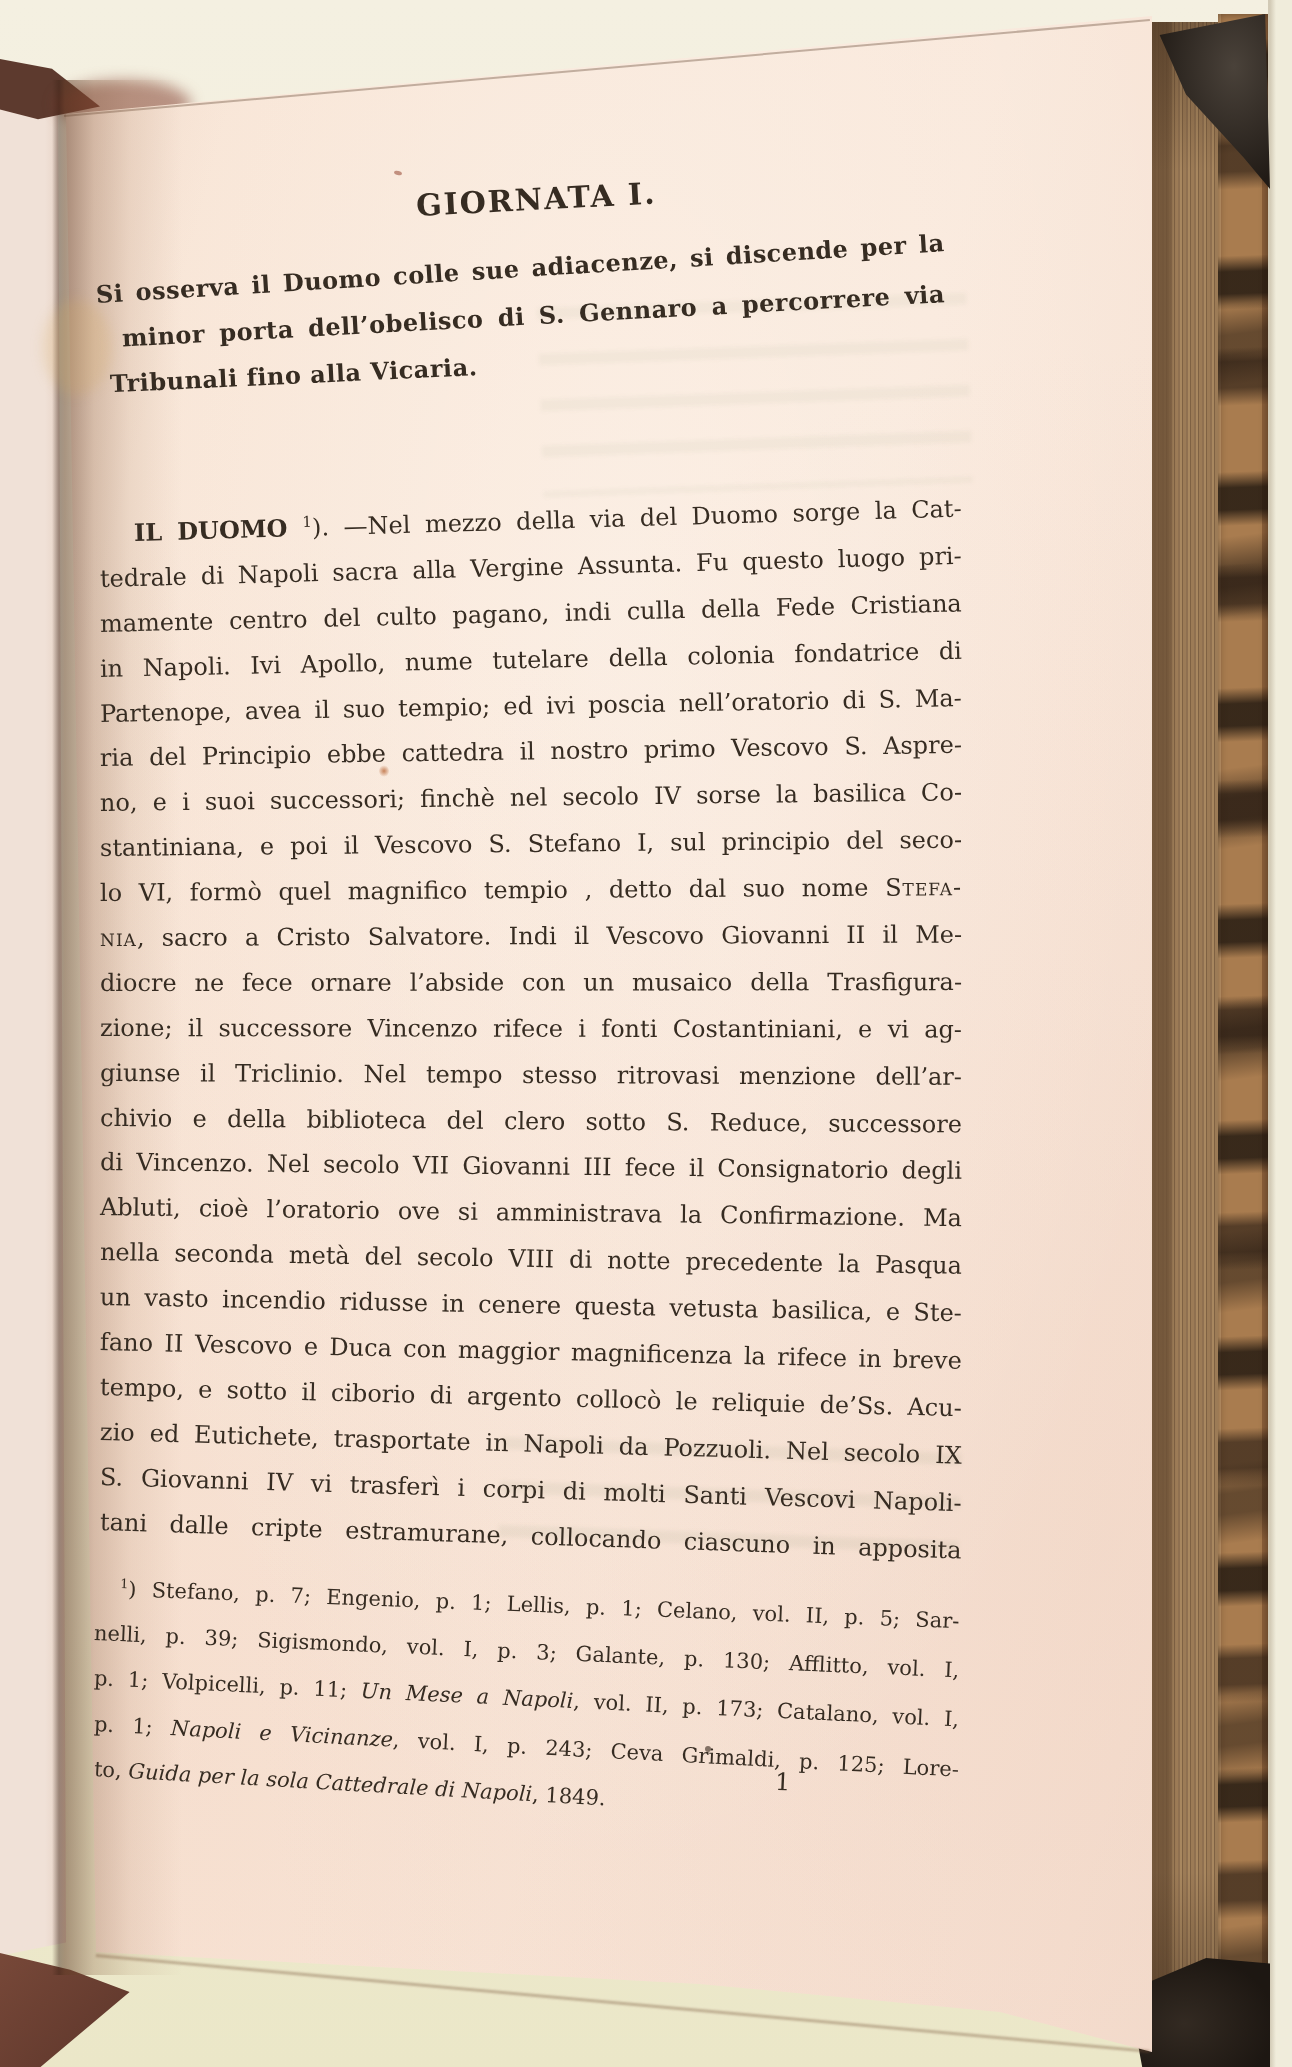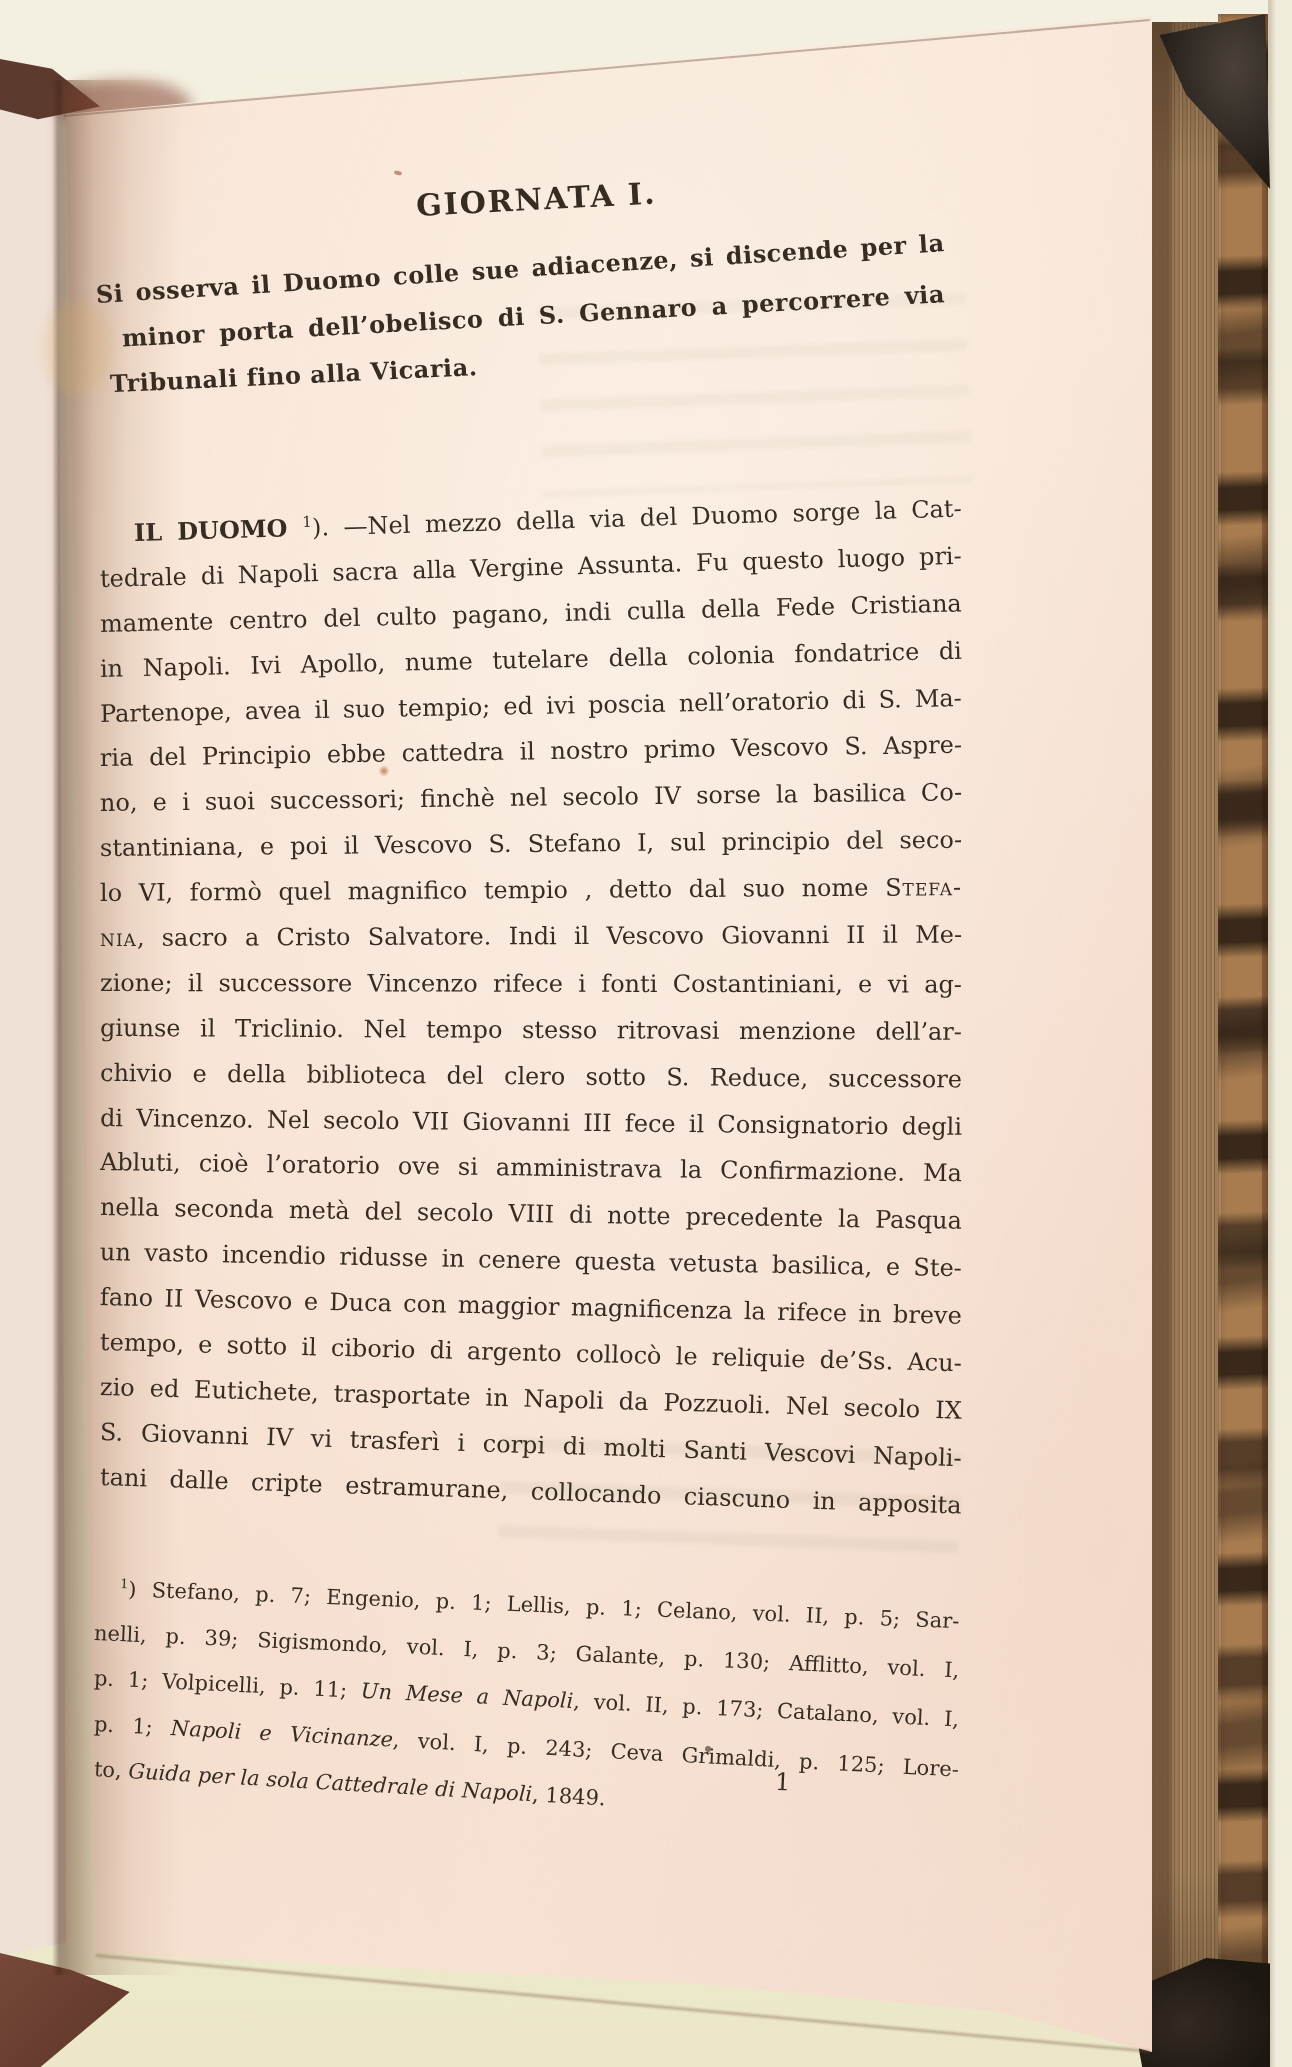--- a/index.html
+++ b/index.html
@@ -133,20 +133,21 @@
       <div class="tline" style="transform: rotate(-1.7deg);"><span class="b">IL DUOMO </span><sup>1</sup><span>). —Nel mezzo della via del Duomo sorge la Cat-</span></div>
       <div class="tline" style="transform: rotate(-1.54deg);"><span>tedrale di Napoli sacra alla Vergine Assunta. Fu questo luogo pri-</span></div>
       <div class="tline" style="transform: rotate(-1.37deg);"><span>mamente centro del culto pagano, indi culla della Fede Cristiana</span></div>
       <div class="tline" style="transform: rotate(-1.21deg);"><span>in Napoli. Ivi Apollo, nume tutelare della colonia fondatrice di</span></div>
       <div class="tline" style="transform: rotate(-1.05deg);"><span>Partenope, avea il suo tempio; ed ivi poscia nell’oratorio di S. Ma-</span></div>
       <div class="tline" style="transform: rotate(-0.88deg);"><span>ria del Principio ebbe cattedra il nostro primo Vescovo S. Aspre-</span></div>
       <div class="tline" style="transform: rotate(-0.72deg);"><span>no, e i suoi successori; finchè nel secolo IV sorse la basilica Co-</span></div>
       <div class="tline" style="transform: rotate(-0.55deg);"><span>stantiniana, e poi il Vescovo S. Stefano I, sul principio del seco-</span></div>
       <div class="tline" style="transform: rotate(-0.39deg);"><span>lo VI, formò quel magnifico tempio , detto dal suo nome </span><span class="sc">Stefa-</span></div>
       <div class="tline" style="transform: rotate(-0.23deg);"><span class="sc">nia</span><span>, sacro a Cristo Salvatore. Indi il Vescovo Giovanni II il Me-</span></div>
+      <div class="tline" style="transform: rotate(-0.06deg);"><span>diocre ne fece ornare l’abside con un musaico della Trasfigura-</span></div>
       <div class="tline" style="transform: rotate(0.1deg);"><span>zione; il successore Vincenzo rifece i fonti Costantiniani, e vi ag-</span></div>
       <div class="tline" style="transform: rotate(0.26deg);"><span>giunse il Triclinio. Nel tempo stesso ritrovasi menzione dell’ar-</span></div>
       <div class="tline" style="transform: rotate(0.43deg);"><span>chivio e della biblioteca del clero sotto S. Reduce, successore</span></div>
       <div class="tline" style="transform: rotate(0.59deg);"><span>di Vincenzo. Nel secolo VII Giovanni III fece il Consignatorio degli</span></div>
       <div class="tline" style="transform: rotate(0.75deg);"><span>Abluti, cioè l’oratorio ove si amministrava la Confirmazione. Ma</span></div>
       <div class="tline" style="transform: rotate(0.92deg);"><span>nella seconda metà del secolo VIII di notte precedente la Pasqua</span></div>
       <div class="tline" style="transform: rotate(1.08deg);"><span>un vasto incendio ridusse in cenere questa vetusta basilica, e Ste-</span></div>
       <div class="tline" style="transform: rotate(1.25deg);"><span>fano II Vescovo e Duca con maggior magnificenza la rifece in breve</span></div>
       <div class="tline" style="transform: rotate(1.41deg);"><span>tempo, e sotto il ciborio di argento collocò le reliquie de’Ss. Acu-</span></div>
       <div class="tline" style="transform: rotate(1.57deg);"><span>zio ed Eutichete, trasportate in Napoli da Pozzuoli. Nel secolo IX</span></div>

